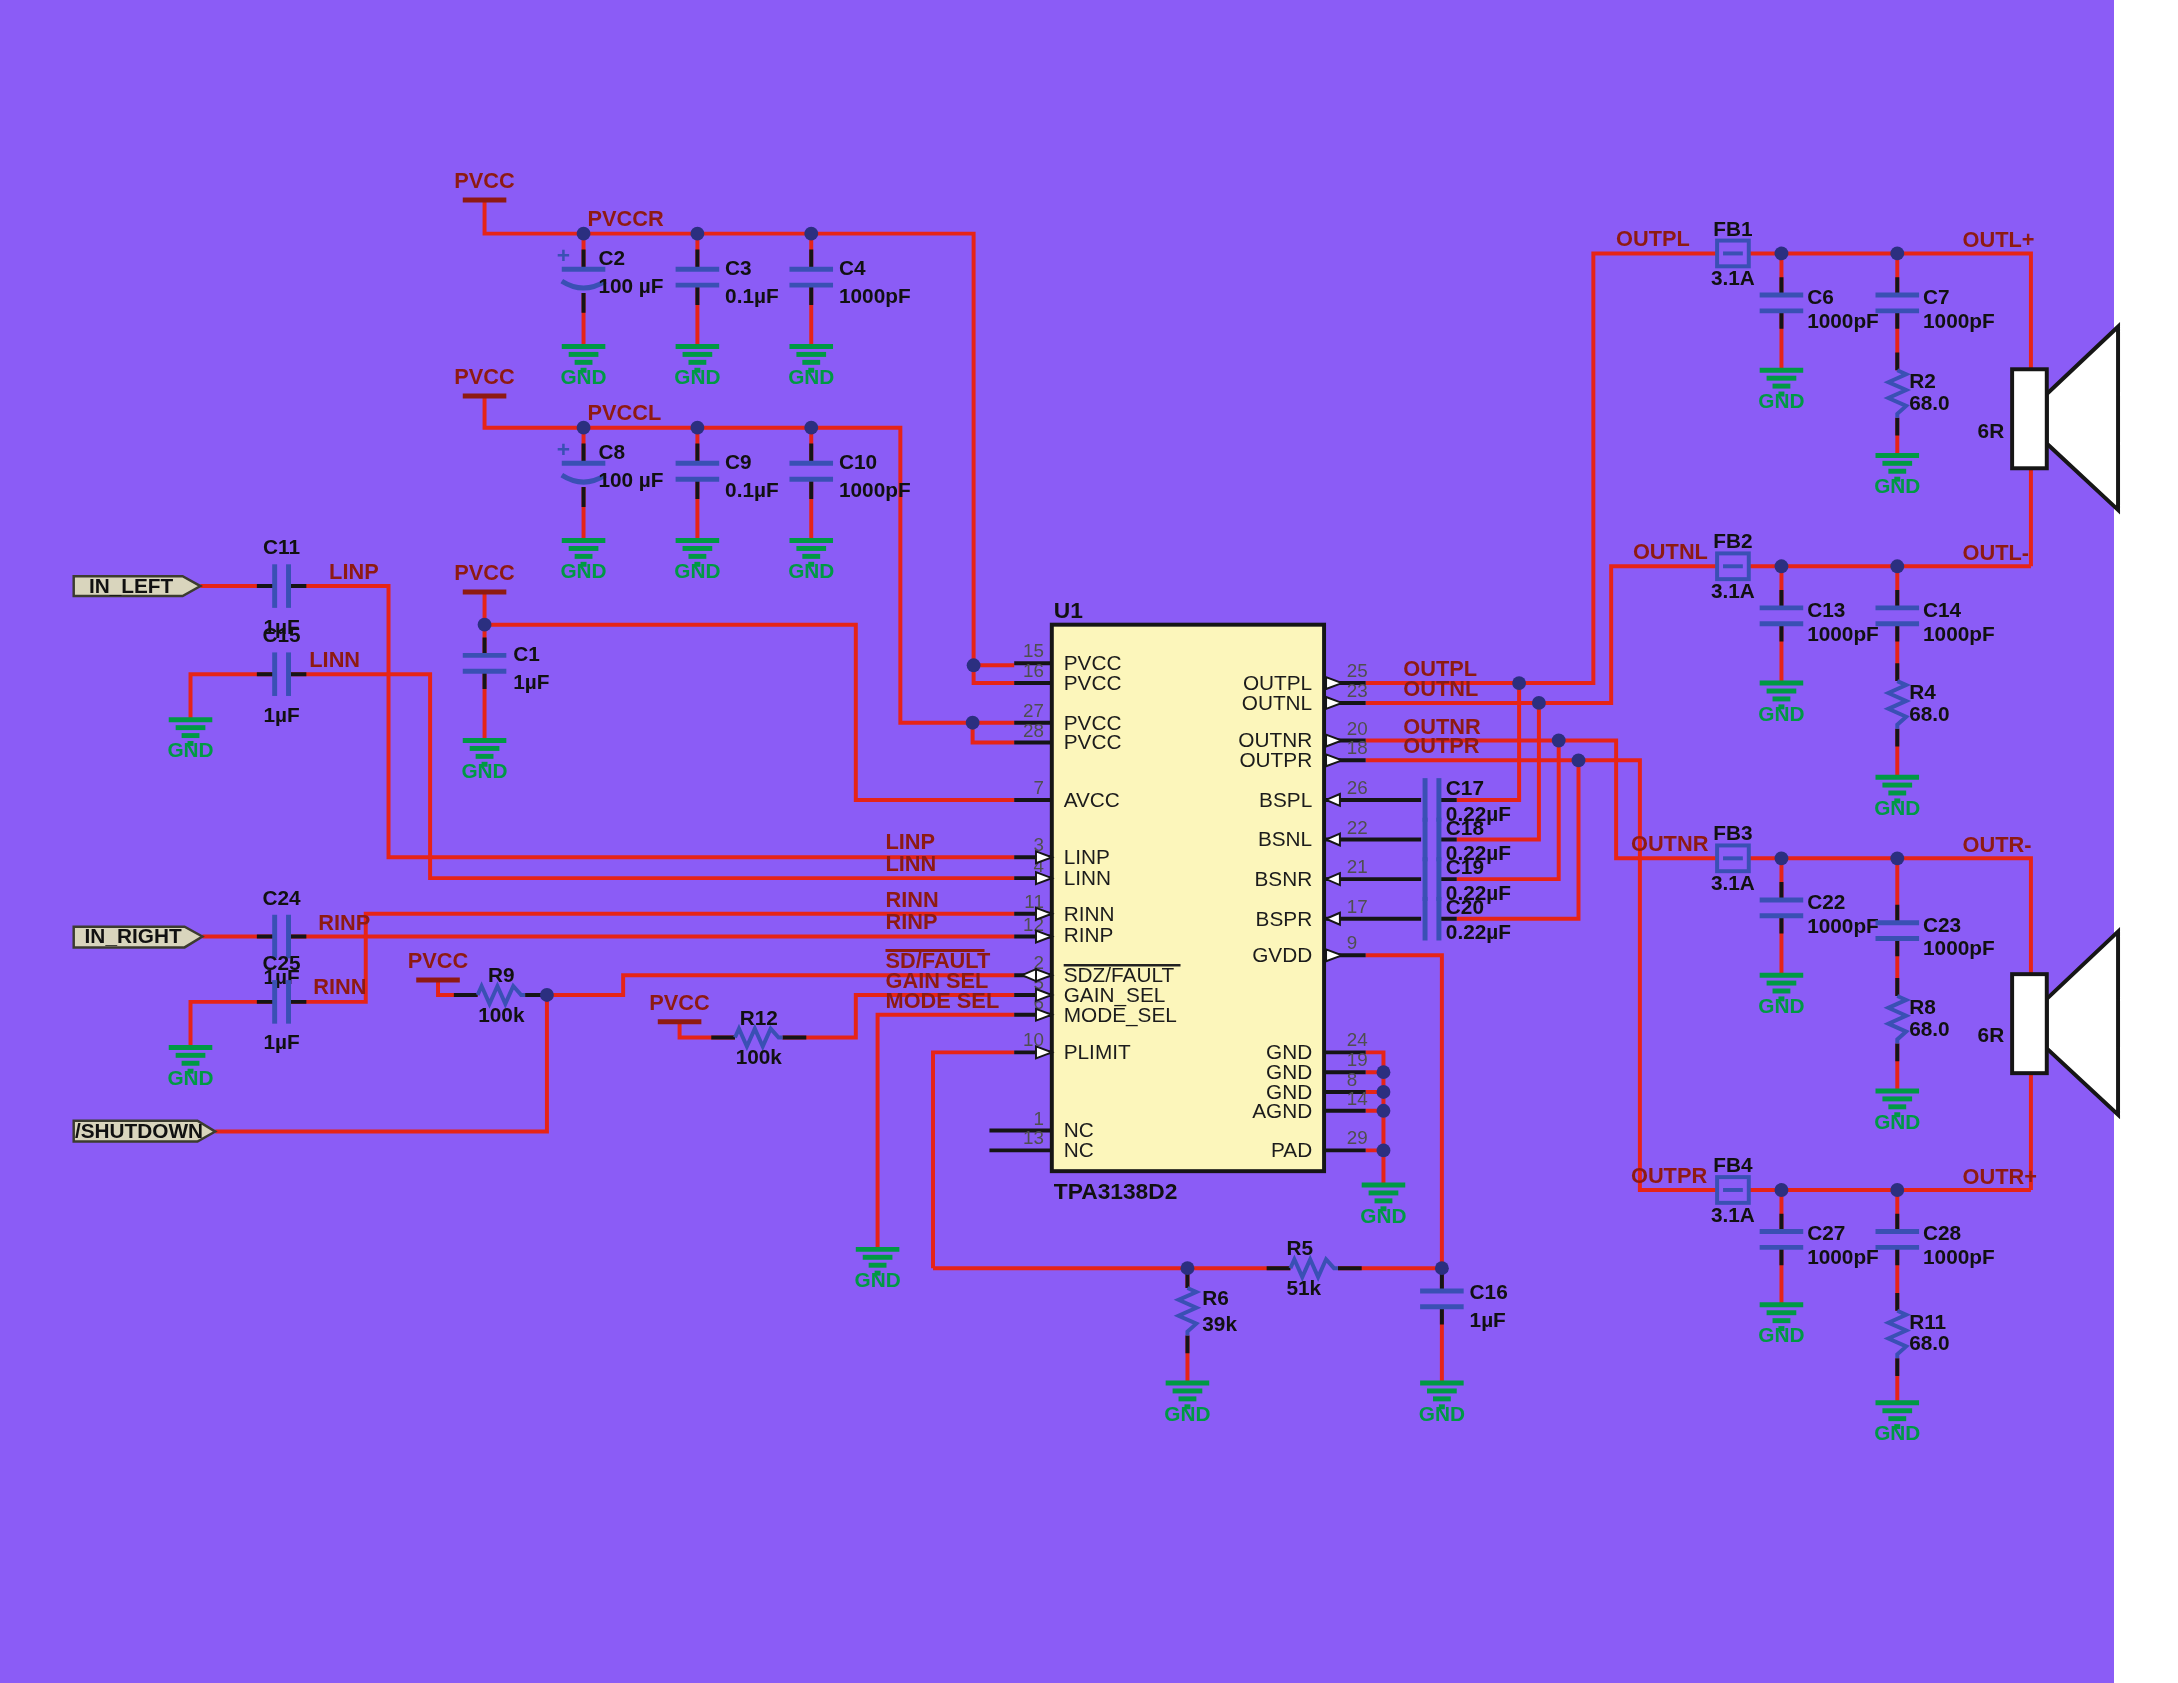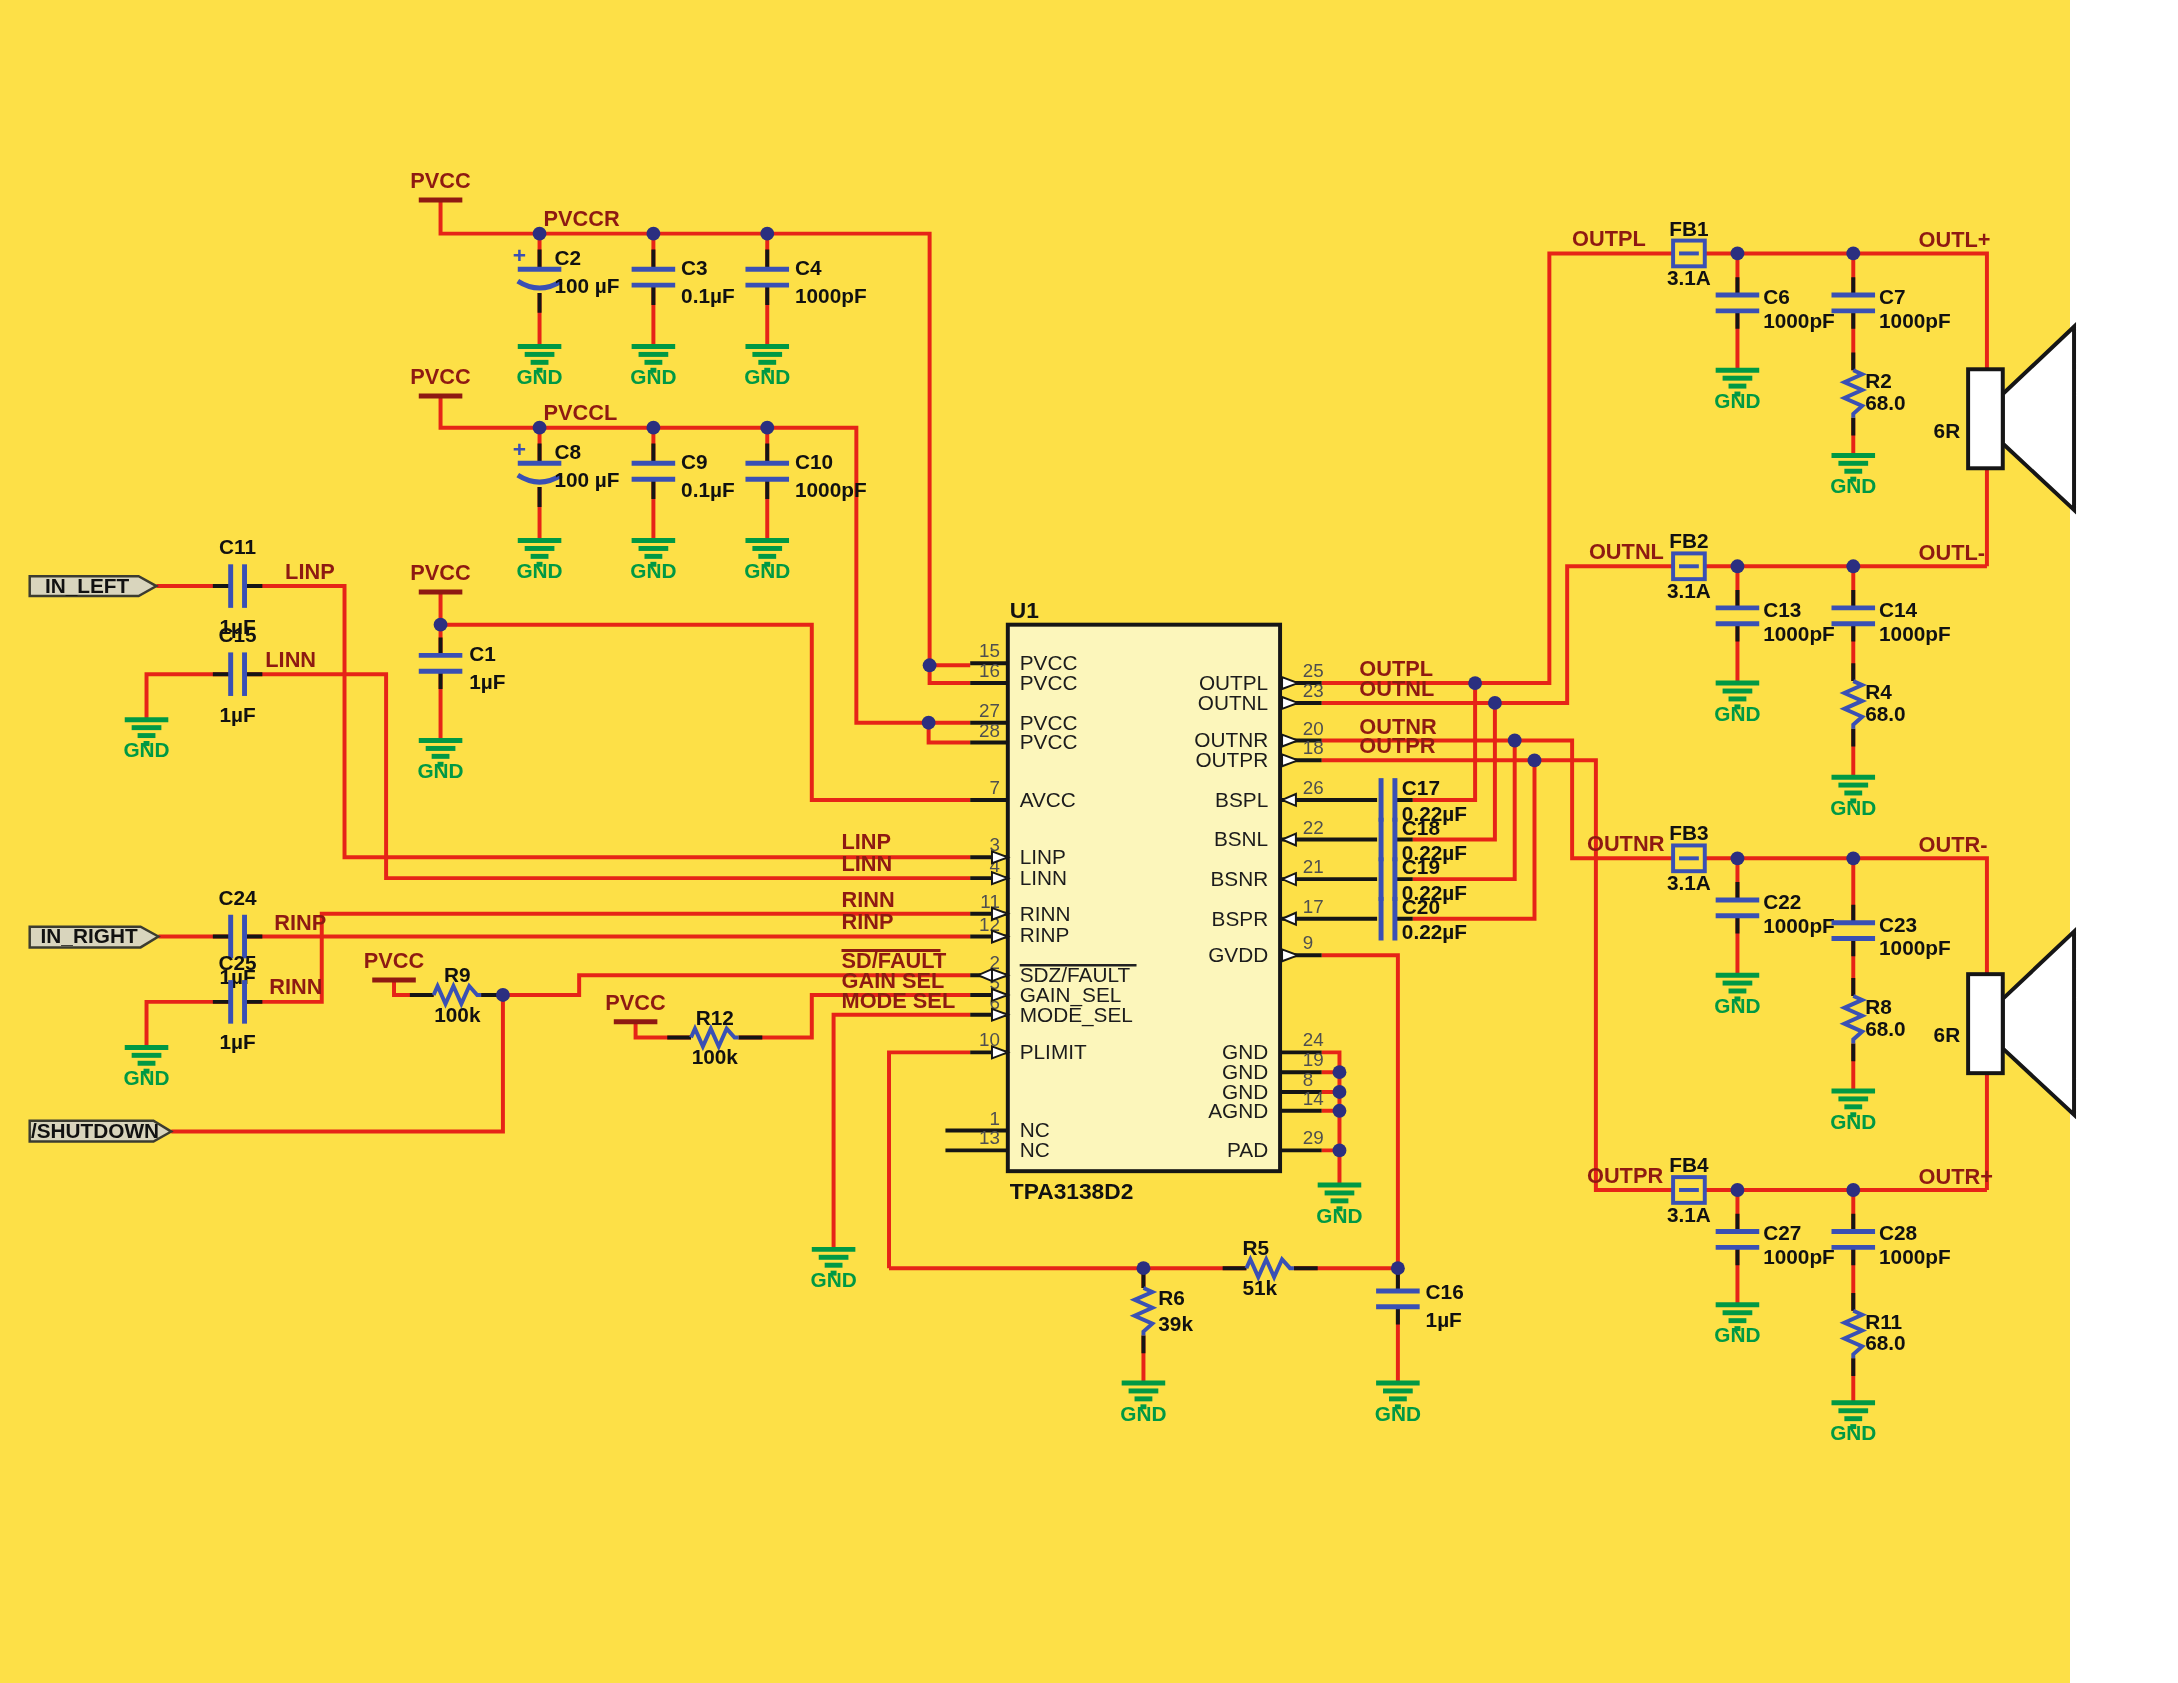--- a/index.html
+++ b/index.html
@@ -1,16 +1,16 @@
 <!DOCTYPE html>
 <html><head>
 <meta charset="utf-8">
 <style>
   html,body{margin:0;padding:0;background:#ffffff;}
-  #stage{width:2070px;height:1683px;position:relative;background:#fde047;}
+  #stage{width:2070px;height:1683px;position:relative;background:#8b5cf6;padding-left:44px;}
   svg{display:block;}
   svg text{font-family:"Liberation Sans",sans-serif;}
   .net{fill:#8e1a12;font-weight:bold;font-size:22px;}
   .pwrt{fill:#8e1a12;font-weight:bold;font-size:22px;}
   .gt{fill:#009944;font-weight:bold;font-size:21px;}
   .ref{fill:#111;font-weight:bold;font-size:21px;}
   .pin{fill:#1c1c1c;font-size:21px;}
   .num{fill:#4f4f4f;font-size:19px;}
   .ct{fill:#111;font-weight:bold;font-size:21px;}
   .ictitle{fill:#111;font-weight:bold;font-size:23px;}

